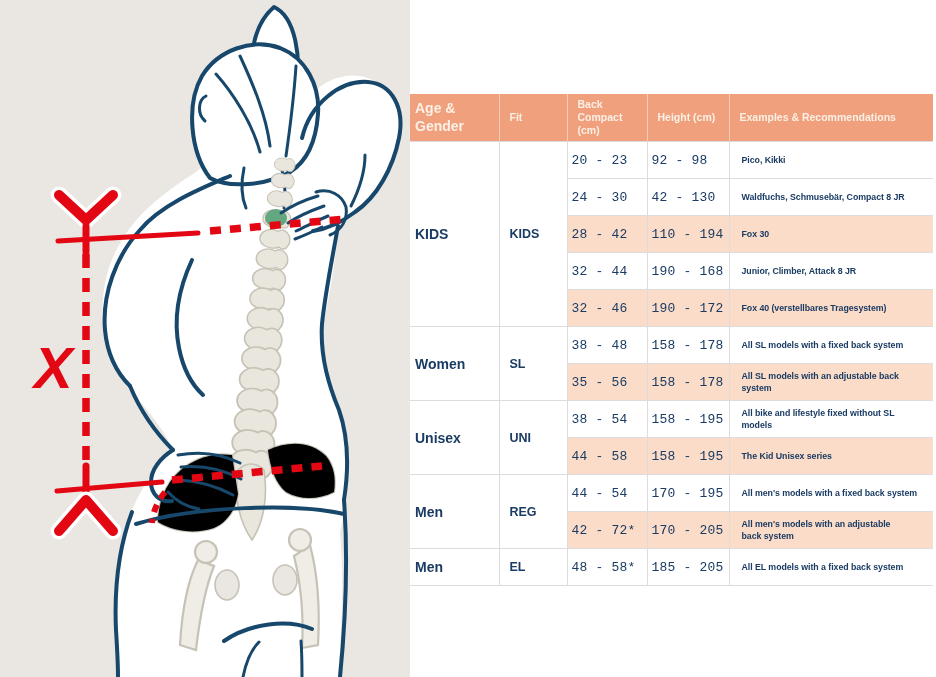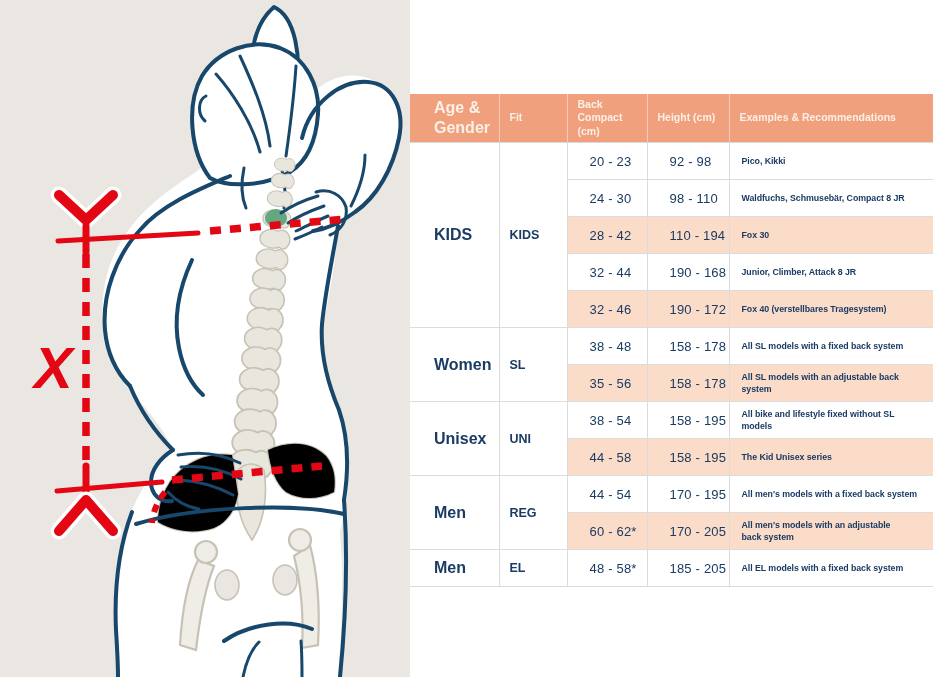--- a/index.html
+++ b/index.html
@@ -15,23 +15,23 @@
   .table-panel{position:absolute;left:410px;top:94px;width:523px;}
   table{border-collapse:collapse;table-layout:fixed;width:523px;color:var(--text-navy);}
   th{background:var(--header-bg);color:var(--header-text);font-size:10.5px;font-weight:bold;
      text-align:left;vertical-align:middle;height:37px;box-sizing:border-box;
      padding:4px 6px 4px 10px;line-height:1.25;}
   th+th{border-left:1px solid rgba(255,255,255,.45);}
   td{height:37px;box-sizing:border-box;vertical-align:middle;
      border-top:1px solid var(--table-border);}
   tbody tr:last-child td{border-bottom:1px solid var(--table-border);}
   .col-fit,.col-back,.col-height,.col-examples{border-left:1px solid var(--table-border);}
-  .col-age{font-weight:bold;font-size:16px;padding-left:24px;}
+  .col-age{font-weight:bold;font-size:14px;padding-left:5px;}
   .col-fit{font-weight:bold;font-size:12.5px;padding-left:10px;}
-  .col-back,.col-height{font-size:13px;padding-left:22px;letter-spacing:.2px;}
+  .col-back,.col-height{font-size:13px;padding-left:4px;letter-spacing:.2px;font-family:Liberation Mono, monospace;}
   .col-examples{font-size:8.8px;font-weight:bold;padding:4px 6px 4px 12px;line-height:1.4;
                 white-space:pre-line;letter-spacing:-.05px;}
   .hl{background:var(--row-highlight);}
   
   .bodyfill{fill:#fff;stroke:none;}
   .headfill{fill:#fff;stroke:var(--figure-navy);stroke-width:4;stroke-linecap:round;stroke-linejoin:round;}
   .nline{fill:none;stroke:var(--figure-navy);stroke-width:4;stroke-linecap:round;stroke-linejoin:round;}
   .nthin{fill:none;stroke:var(--figure-navy);stroke-width:3;stroke-linecap:round;stroke-linejoin:round;}
   .bone{fill:var(--bone-fill);stroke:var(--bone-stroke);stroke-width:1.6;}
   .bone2{fill:#EFECE5;fill-opacity:.95;stroke:var(--bone-stroke);stroke-width:2.2;}
@@ -177,21 +177,21 @@
       <tbody>
           <tr>
             <td class="col-age" rowspan="5">KIDS</td>
             <td class="col-fit" rowspan="5">KIDS</td>
             <td class="col-back">20 - 23</td>
             <td class="col-height">92 - 98</td>
             <td class="col-examples">Pico, Kikki</td>
           </tr>
           <tr>
             <td class="col-back">24 - 30</td>
-            <td class="col-height">98 - 110</td>
+            <td class="col-height">42 - 130</td>
             <td class="col-examples">Waldfuchs, Schmusebär, Compact 8 JR</td>
           </tr>
           <tr>
             <td class="col-back hl">28 - 42</td>
             <td class="col-height hl">110 - 194</td>
             <td class="col-examples hl">Fox 30</td>
           </tr>
           <tr>
             <td class="col-back">32 - 44</td>
             <td class="col-height">190 - 168</td>
@@ -227,21 +227,21 @@
             <td class="col-examples hl">The Kid Unisex series</td>
           </tr>
           <tr>
             <td class="col-age" rowspan="2">Men</td>
             <td class="col-fit" rowspan="2">REG</td>
             <td class="col-back">44 - 54</td>
             <td class="col-height">170 - 195</td>
             <td class="col-examples">All men's models with a fixed back system</td>
           </tr>
           <tr>
-            <td class="col-back hl">60 - 62*</td>
+            <td class="col-back hl">42 - 72*</td>
             <td class="col-height hl">170 - 205</td>
             <td class="col-examples hl">All men's models with an adjustable
  back system</td>
           </tr>
           <tr>
             <td class="col-age" rowspan="1">Men</td>
             <td class="col-fit" rowspan="1">EL</td>
             <td class="col-back">48 - 58*</td>
             <td class="col-height">185 - 205</td>
             <td class="col-examples">All EL models with a fixed back system</td>

